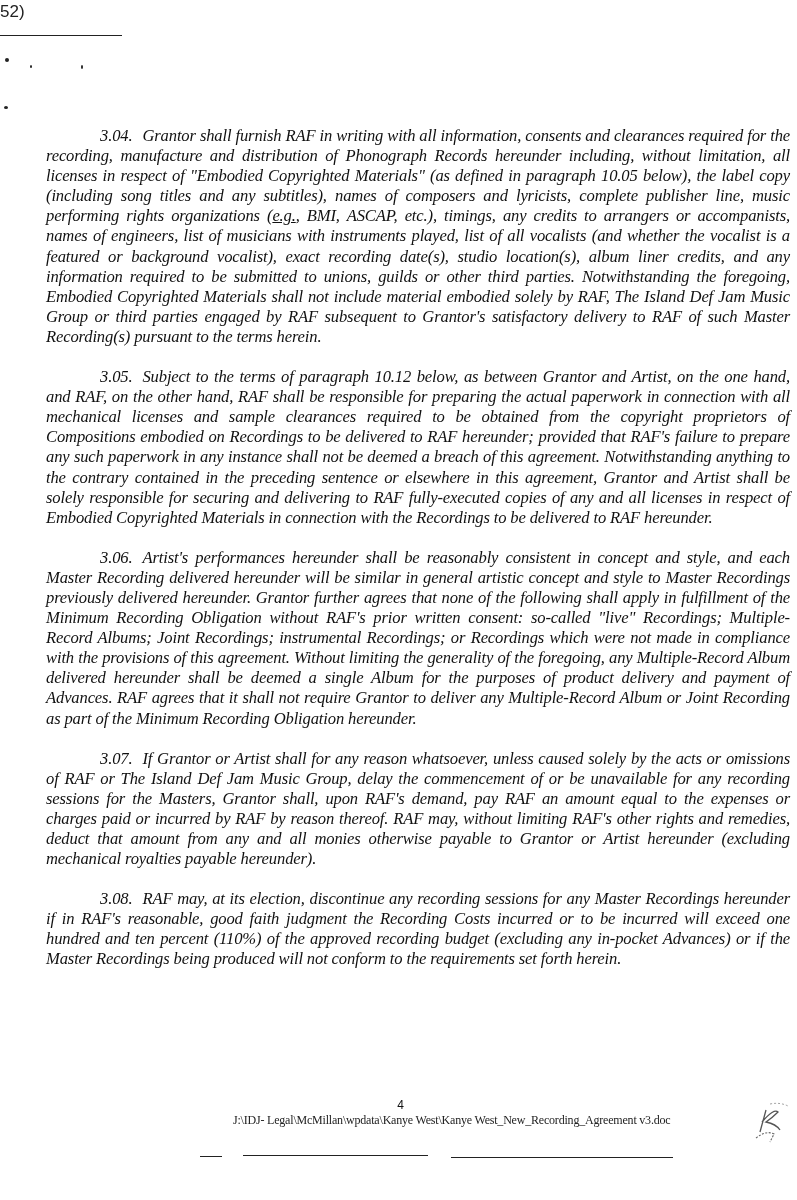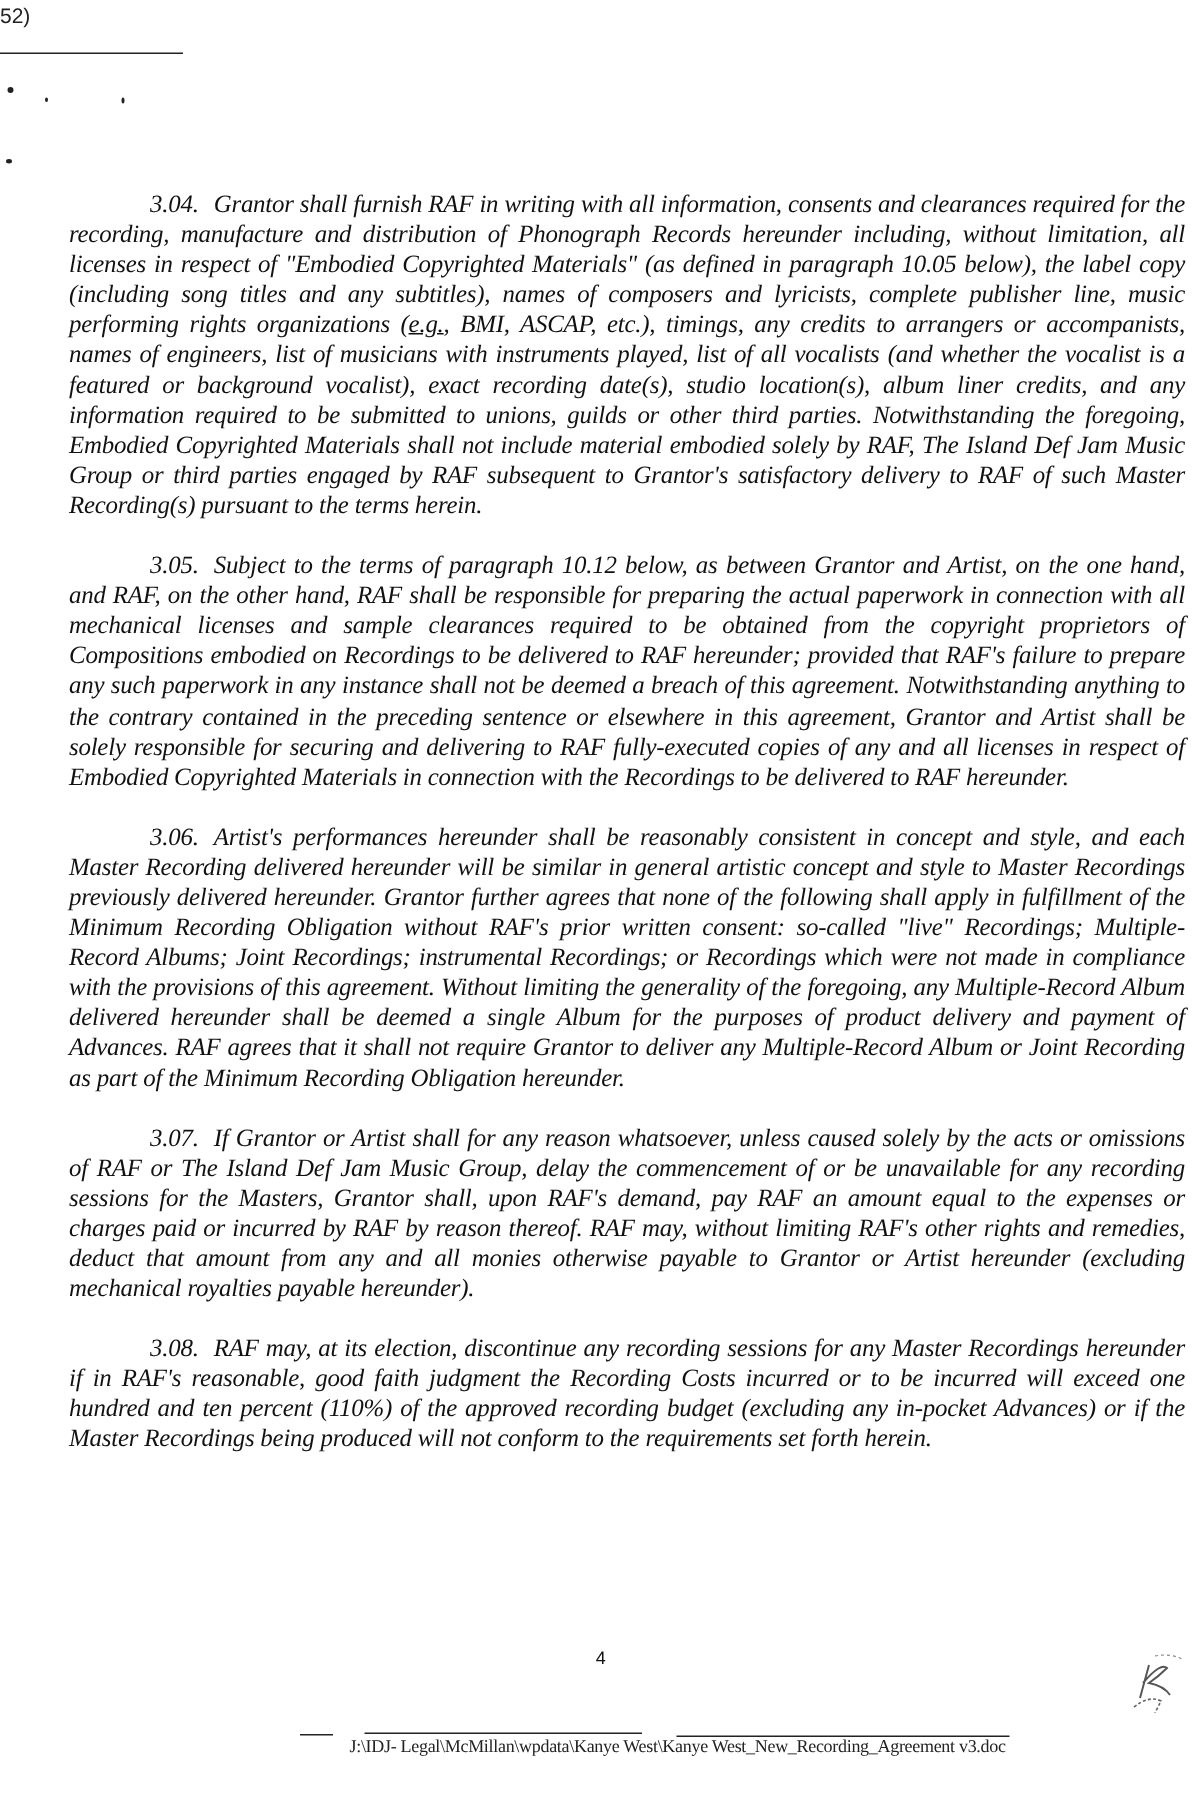--- a/index.html
+++ b/index.html
@@ -4,21 +4,21 @@
   <style>
     html, body { margin: 0; padding: 0; background: #ffffff; }
     body {
       width: 797px; height: 1200px; position: relative; overflow: hidden;
       font-family: "Liberation Serif", "DejaVu Serif", serif;
       color: #111111;
     }
     .page-ref {
       position: absolute; left: 0; top: 2px;
       font-family: "Liberation Sans", "DejaVu Sans", sans-serif;
-      font-size: 14px; color: #222;
+      font-size: 17px; color: #222;
     }
     .rule-top {
       position: absolute; left: 0; top: 35px; width: 122px; height: 0;
       border-top: 1.5px solid #222;
     }
     .speck { position: absolute; width: 3px; height: 3px; background: #222; border-radius: 50%; }
     .content {
       position: absolute; left: 46px; top: 126px; width: 744px; font-style: italic;
     }
     .para {
@@ -31,21 +31,20 @@
     .u { text-decoration: underline; }
     .footer-page {
       position: absolute; top: 1098px; left: 0; width: 797px; text-align: center;
       font-family: "Liberation Sans", "DejaVu Sans", sans-serif; font-size: 12px;
       padding-left: 2px;
     }
     .footer-path {
       position: absolute; top: 1113px; left: 233px;
       font-family: "Liberation Serif", serif; font-size: 12px; color: #222;
       letter-spacing: -0.2px;
-      margin-top: 44px;
     }
     .initials {
       position: absolute; left: 752px; top: 1100px; width: 40px; height: 45px;
     }
     .rule-bottom { position: absolute; height: 0; border-top: 1.5px solid #222; }
   </style>
 </head>
 <body>
 
 <div class="page-ref">52)</div>

